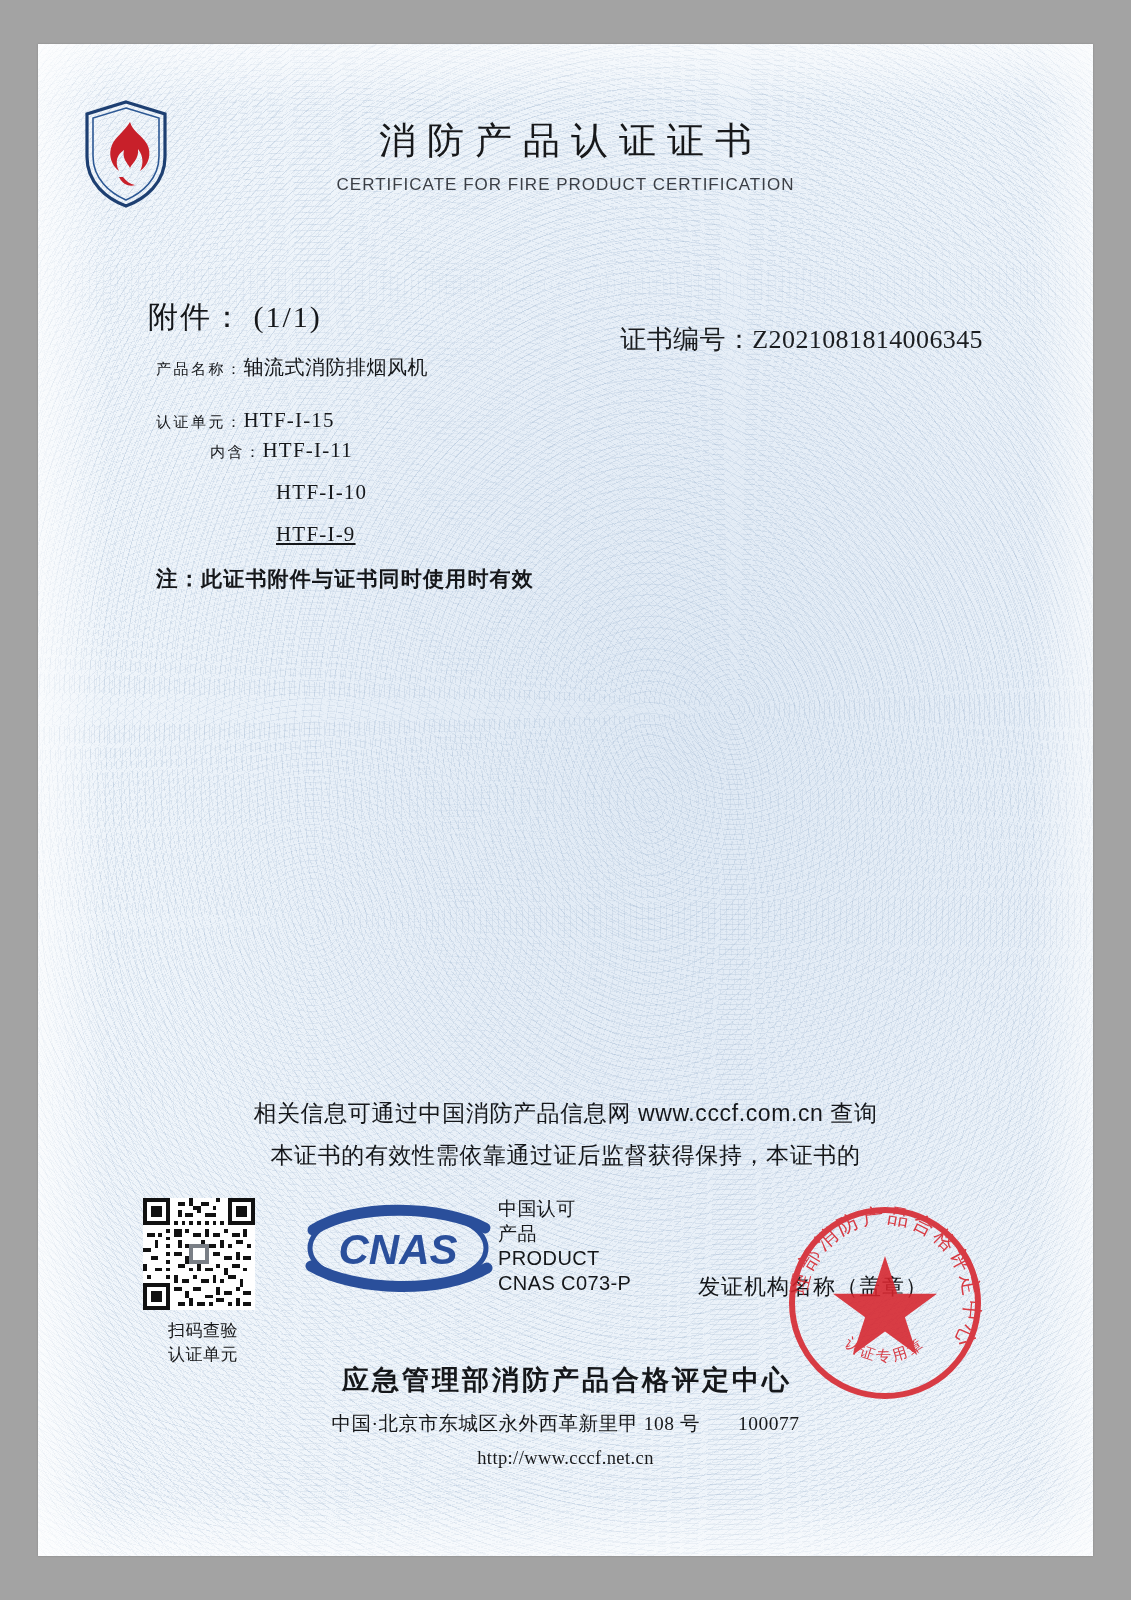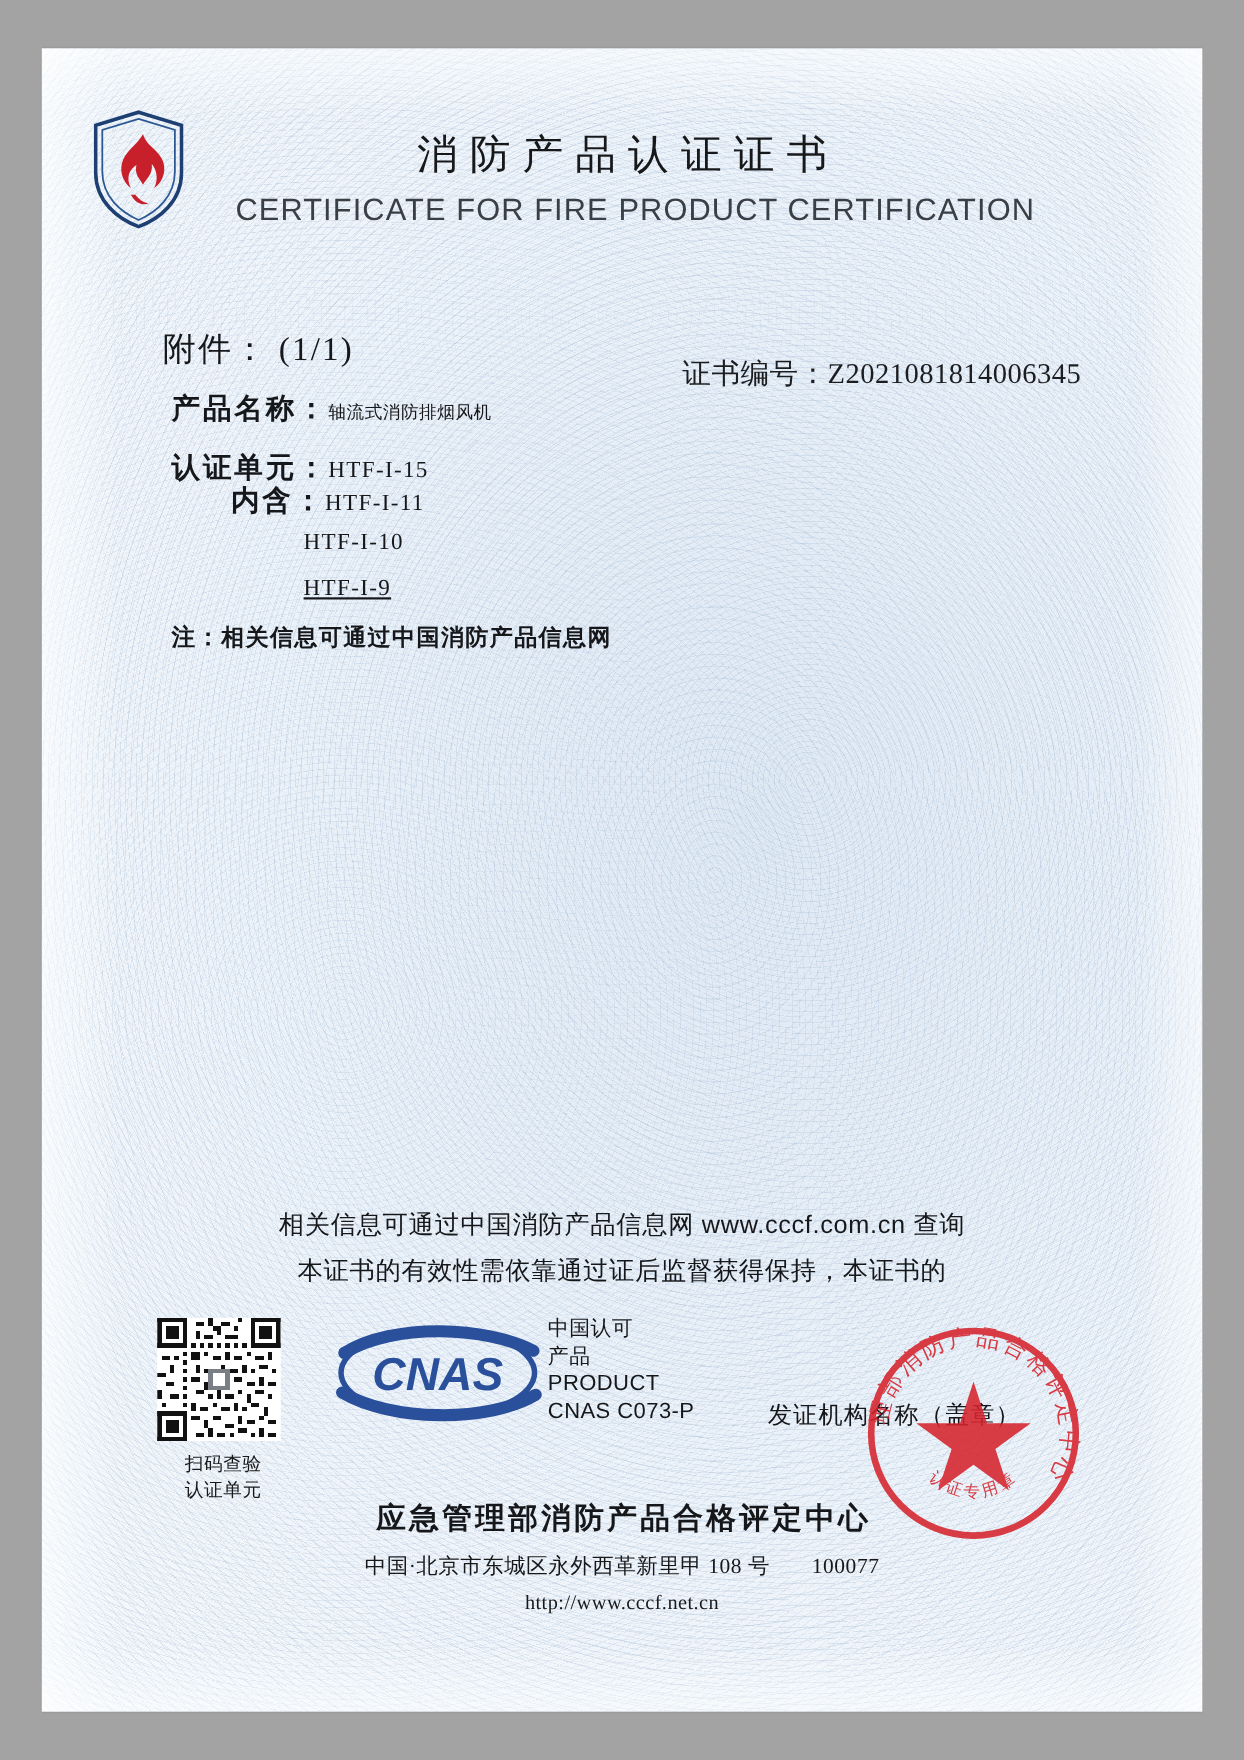--- a/index.html
+++ b/index.html
@@ -84,26 +84,26 @@
     width: 100%;
     text-align: center;
     font-family: "Liberation Sans", sans-serif;
     font-size: 37px;
     letter-spacing: 11px;
     color: #17181a;
     text-indent: 11px;
   }
   .title-en {
     position: absolute;
-    left: 12px;
+    left: 0;
     top: 131px;
     width: 100%;
     text-align: center;
     font-family: "Liberation Sans", sans-serif;
-    font-size: 28px;
+    font-size: 17px;
     letter-spacing: 1.0px;
     color: #3a3e45;
   }
 
   
   .attach-line {
     position: absolute;
     left: 110px;
     top: 219px;
     font-family: Liberation Serif, serif;
@@ -123,27 +123,27 @@
   }
 
   .field {
     position: absolute;
     font-size: 21px;
     color: #15171a;
     white-space: nowrap;
   }
   .lbl {
     font-family: "Liberation Sans", sans-serif;
-    font-weight: bold;
-    font-size: 26px;
+    font-weight: normal;
+    font-size: 15px;
     letter-spacing: 2.5px;
   }
   .val-cn {
     font-family: "Liberation Sans", sans-serif;
-    font-size: 16px;
+    font-size: 20px;
     letter-spacing: 0.5px;
   }
   .val-mono {
     font-family: "Liberation Serif", serif;
     font-size: 21px;
     letter-spacing: 1.2px;
   }
 
   .f-product { left: 118px; top: 310px; }
   .f-unit    { left: 118px; top: 352px; margin-top: 12px; }
@@ -313,21 +313,21 @@
         <span class="lbl">内含：</span><span class="val-mono">HTF-I-11</span>
       </div>
       <div class="field f-incl2">
         <span class="val-mono">HTF-I-10</span>
       </div>
       <div class="field f-incl3">
         <span class="val-mono">HTF-I-9</span>
       </div>
 
       <div class="field f-note">
-        <span class="note-lbl">注：</span><span class="note-txt">相关信息可通过中国消防产品信息网</span>
+        <span class="note-lbl">注：</span><span class="note-txt">此证书附件与证书同时使用时有效</span>
       </div>
 
       <div class="validity">
         <div>相关信息可通过中国消防产品信息网 www.cccf.com.cn 查询</div>
         <div>本证书的有效性需依靠通过证后监督获得保持，本证书的</div>
       </div>
 
       <div class="qr">
         <svg viewBox="0 0 29 29" width="112" height="112" shape-rendering="crispEdges">
           <rect width="29" height="29" fill="#ffffff"></rect>

